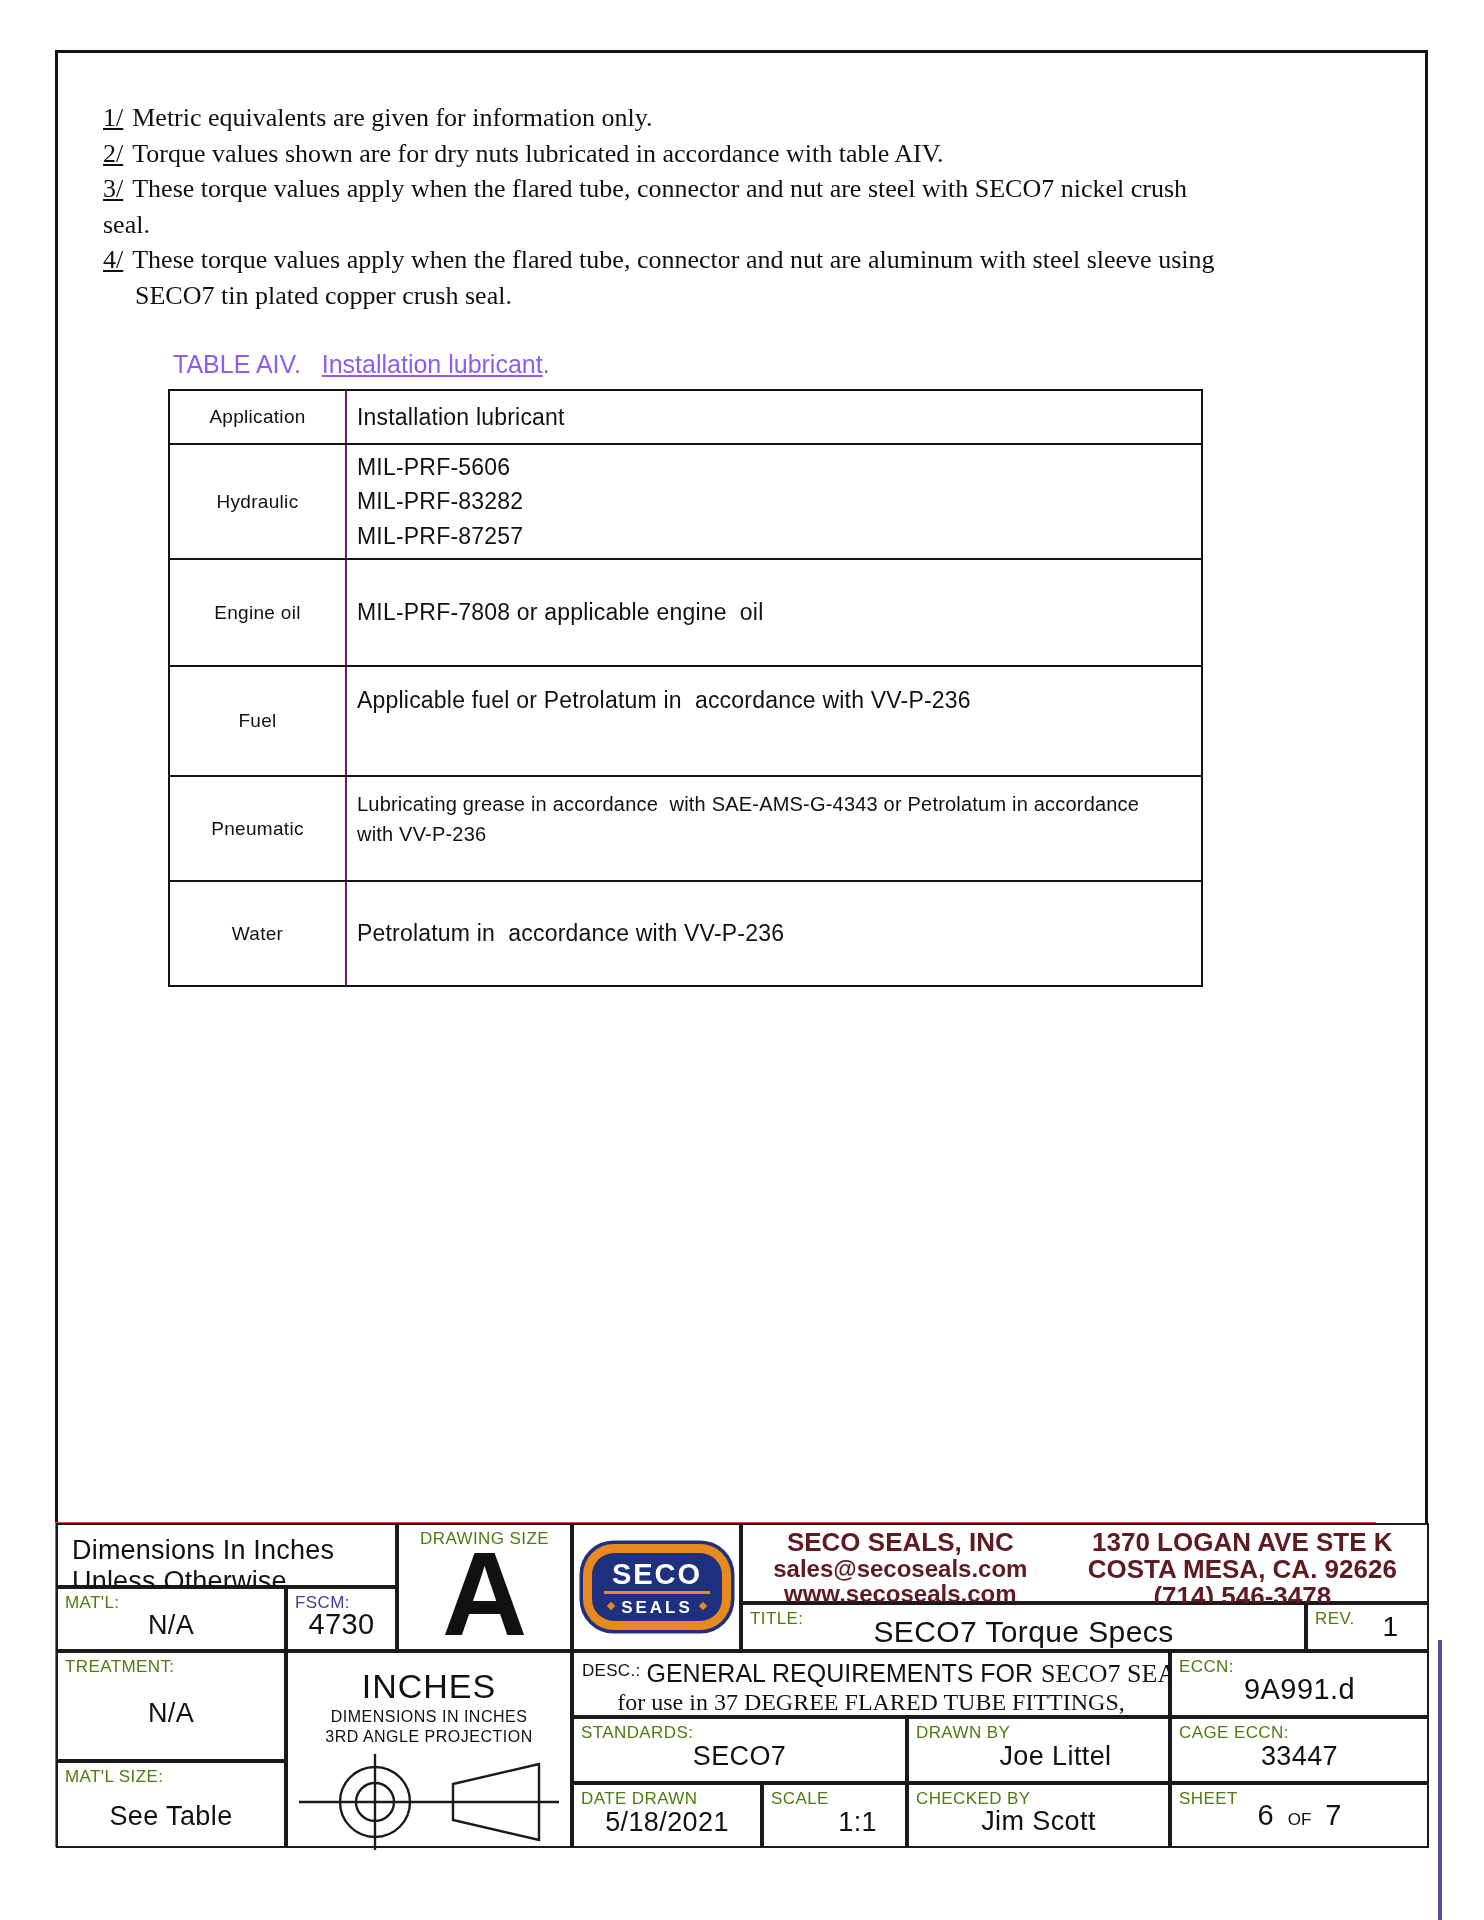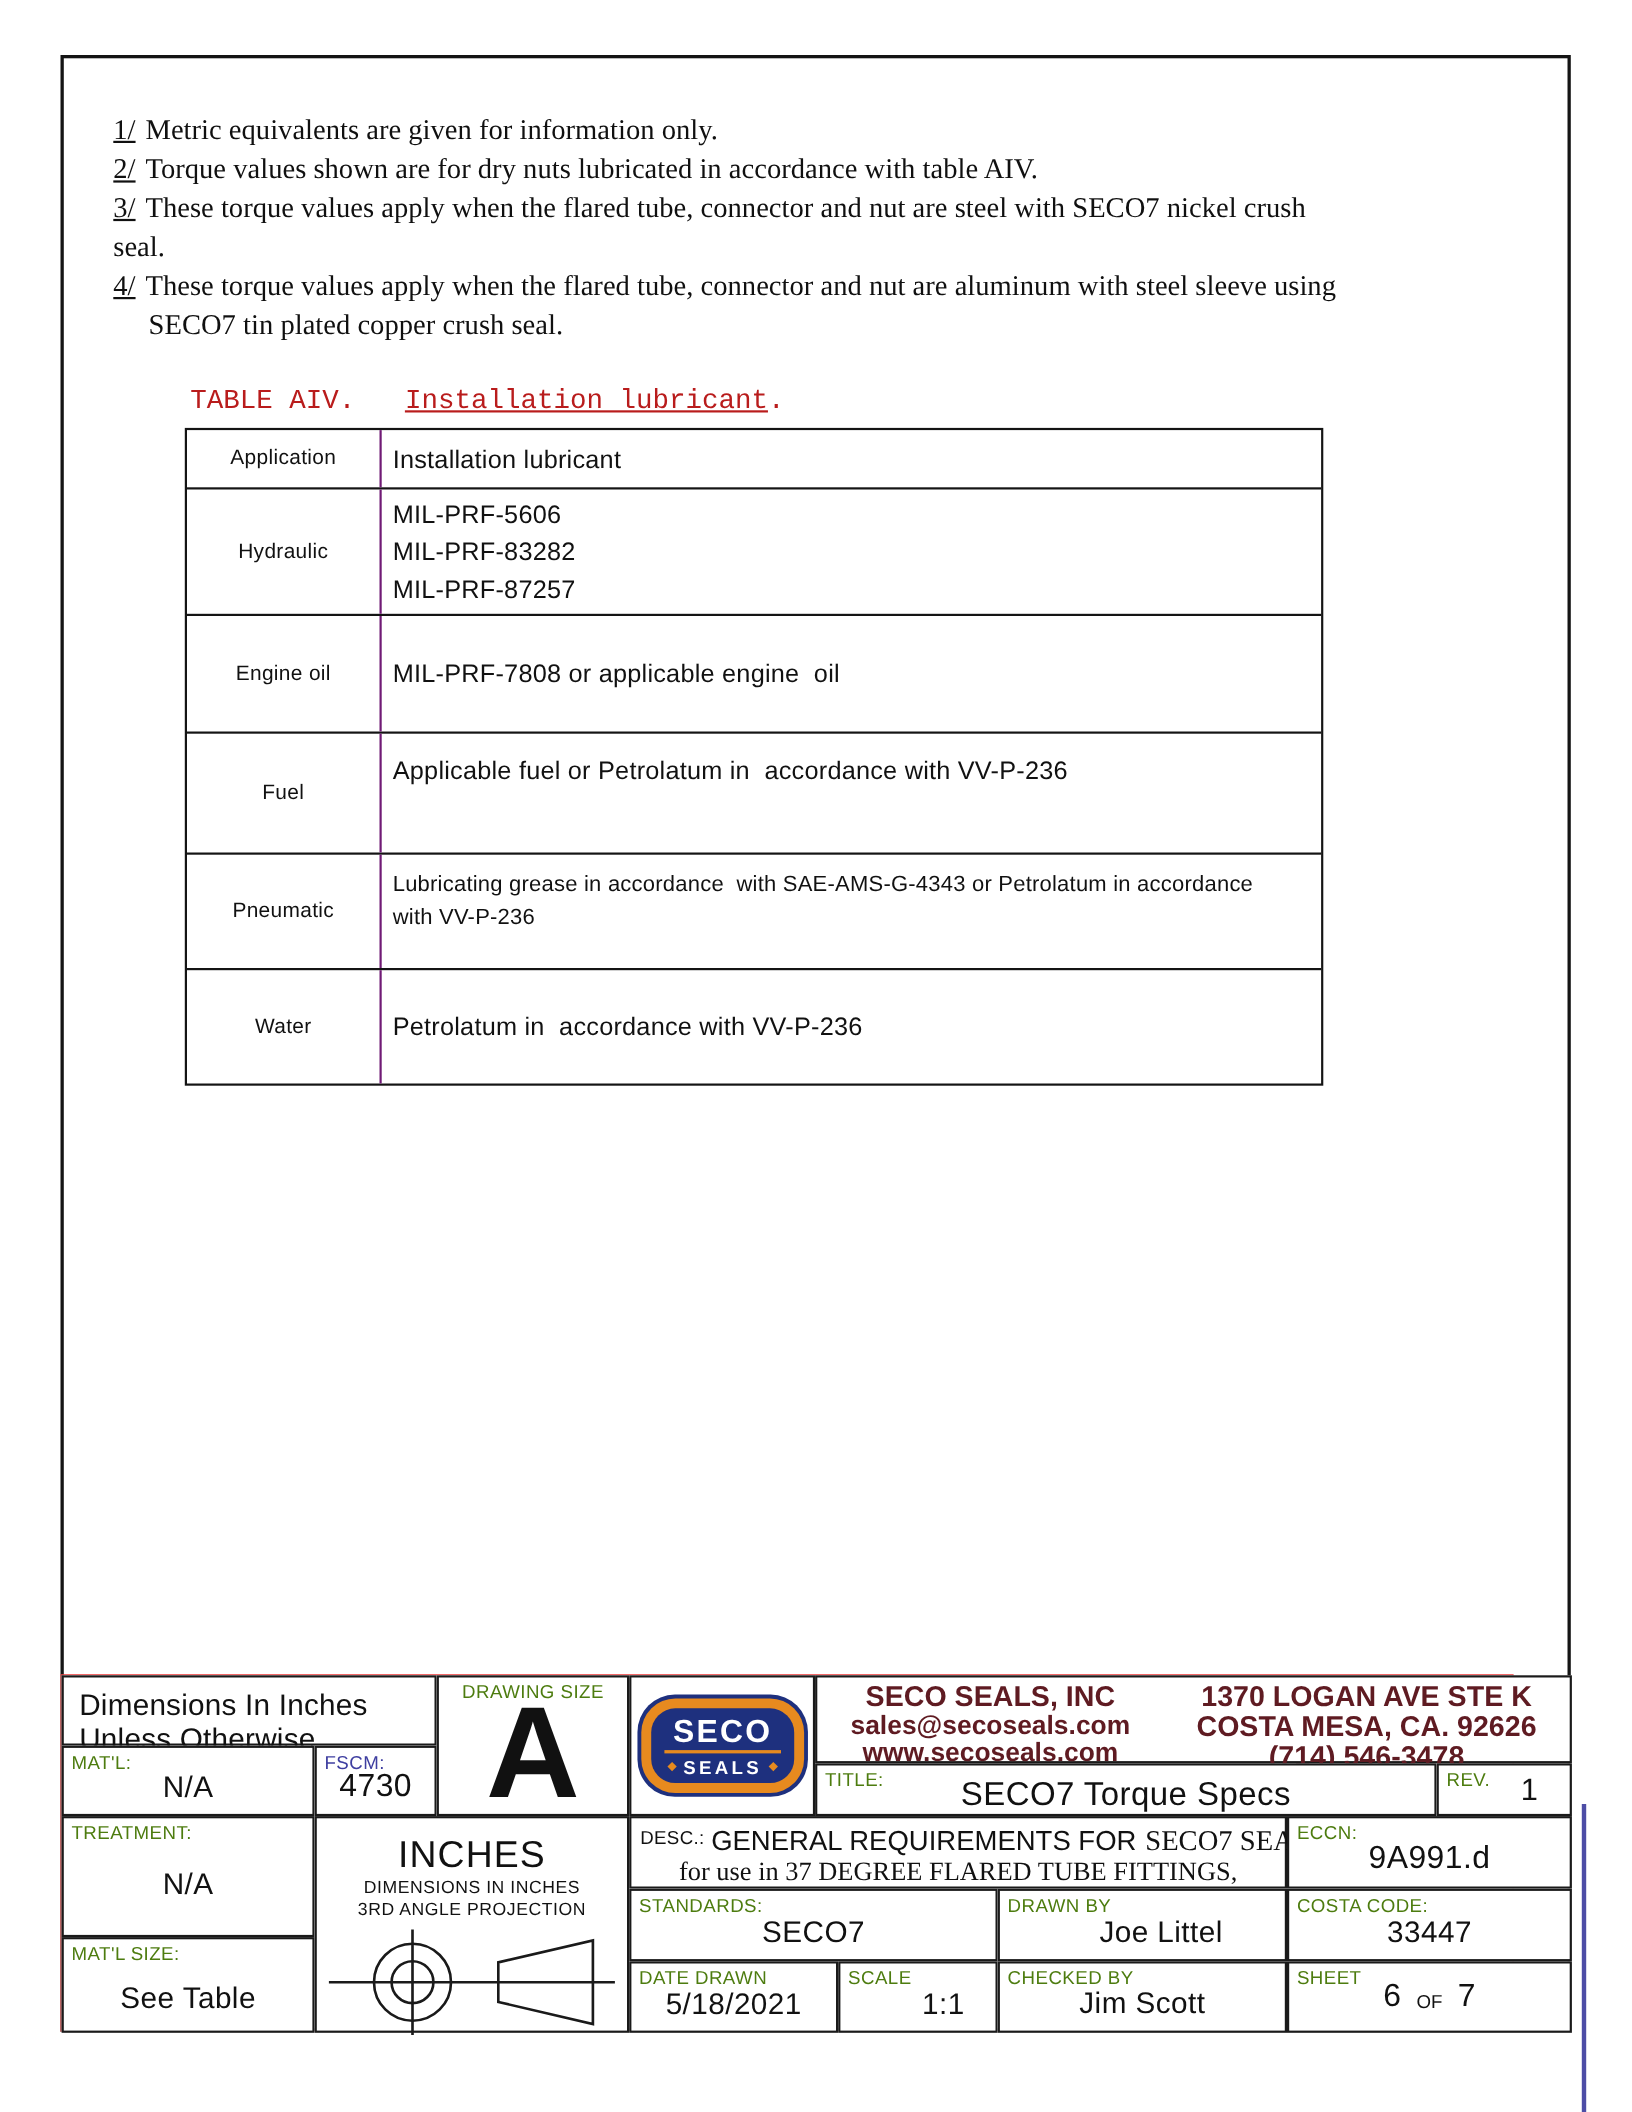--- a/index.html
+++ b/index.html
@@ -11,21 +11,21 @@
 
   
   #notes{position:absolute;left:103px;top:100px;width:1120px;
          font-family:"Liberation Serif",serif;font-size:26px;line-height:35.5px;color:#101010;}
   .note-line{white-space:pre-wrap;}
   .note-num{text-decoration:underline;margin-right:9px;}
   .note-cont{margin-left:32px;}
 
   
   #table-caption{position:absolute;left:173px;top:350px;
-                 font-family:Liberation Mono, monospace;font-size:25px;color:#b91c1c;}
+                 font-family:Liberation Sans, sans-serif;font-size:25px;color:#8b5cf6;}
   #table-caption .u{text-decoration:underline;}
   #table-aiv{position:absolute;left:168px;top:389px;width:1035px;
              border:2.5px solid #141414;box-sizing:border-box;}
   .trow{display:flex;border-top:2.5px solid #141414;box-sizing:border-box;}
   .trow.first{border-top:none;}
   .tc1{width:177px;border-right:2px solid #701a75;box-sizing:border-box;
        display:flex;align-items:center;justify-content:center;text-align:center;
        font-size:19px;letter-spacing:.3px;}
   .tc2{flex:1;display:flex;align-items:center;padding:6px 10px;box-sizing:border-box;
        font-size:23px;letter-spacing:.2px;}
@@ -247,21 +247,21 @@
       <div class="lbl">STANDARDS:</div>
       <div class="val" style="padding-top:12px;">SECO7</div>
     </div>
 
     <div class="cell" id="drawnby-cell" style="left:851px;top:194px;width:263px;height:66px;">
       <div class="lbl">DRAWN BY</div>
       <div class="val" style="padding-top:12px;padding-left:34px;">Joe Littel</div>
     </div>
 
     <div class="cell" id="cage-cell" style="left:1114px;top:194px;width:259px;height:66px;">
-      <div class="lbl">COSTA CODE:</div>
+      <div class="lbl">CAGE ECCN:</div>
       <div class="val" style="padding-top:12px;">33447</div>
     </div>
 
     <div class="cell" id="date-cell" style="left:516px;top:260px;width:190px;height:65px;">
       <div class="lbl">DATE DRAWN</div>
       <div class="val" style="padding-top:14px;">5/18/2021</div>
     </div>
 
     <div class="cell" id="scale-cell" style="left:706px;top:260px;width:145px;height:65px;">
       <div class="lbl">SCALE</div>

